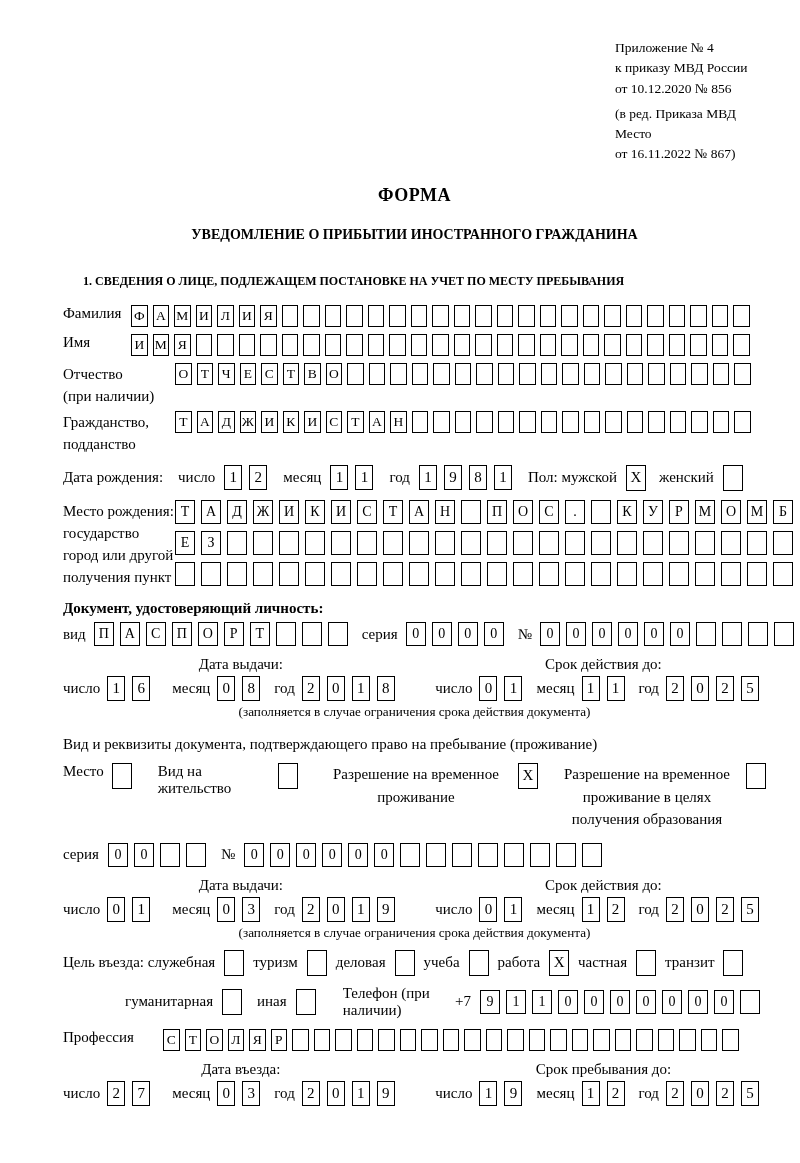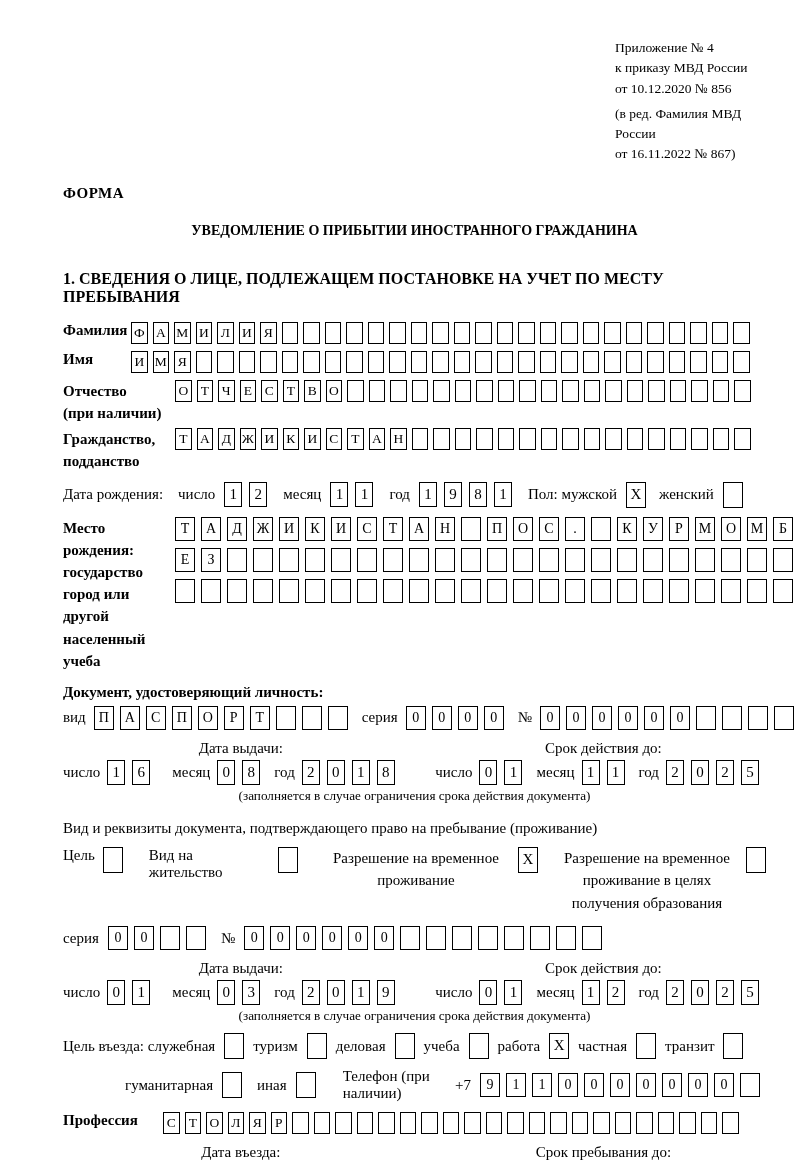--- a/index.html
+++ b/index.html
@@ -3,32 +3,32 @@
 <meta charset="utf-8">
 <style>
   html,body{margin:0;padding:0;background:#fff;}
   body{width:800px;height:1163px;color:#000;
        font-family:"Liberation Serif","DejaVu Serif",serif;font-size:15px;}
   .page{box-sizing:border-box;width:800px;height:1163px;padding:38px 34px 0 63px;position:relative;}
 
   
   .annex{margin-left:552px;font-size:13.5px;line-height:1.5;}
   .annex .edition{margin-top:5px;}
-  .form-label{text-align:left;font-weight:bold;font-size:15px;letter-spacing:.5px;margin-top:20px;}
+  .form-label{text-align:center;font-weight:bold;font-size:18px;letter-spacing:.5px;margin-top:20px;}
 
   
   .title{text-align:center;font-weight:bold;font-size:14px;line-height:1.6;margin-top:18px;}
   .blank{display:inline-block;width:58px;border-bottom:2.2px solid #1a1a1a;height:.9em;margin-left:12px;}
 
-  .section-heading{font-weight:bold;font-size:16px;margin-top:28px;}
+  .section-heading{font-weight:bold;font-size:12px;margin-top:28px;margin-left:20px;}
 
   
   .field-row{display:flex;align-items:flex-start;margin-top:7px;}
   .field-row.center{align-items:center;}
-  .flabel{flex-shrink:0;font-weight:bold;}
+  .flabel{flex-shrink:0;}
   .w68{width:68px;} .w112{width:112px;} .w100{width:100px;}
   .lh{line-height:1.48;}
 
   
   .cells{display:inline-flex;flex-wrap:nowrap;}
   .cell{box-sizing:border-box;flex-shrink:0;width:16.5px;height:22px;border:1.5px solid #000;
         margin-right:5px;text-align:center;font-size:13.5px;line-height:19px;}
   .cells.wide .cell{width:20px;height:24px;margin-right:6px;font-size:14px;line-height:21px;}
   .cells.date .cell{width:18px;height:25px;margin-right:7px;font-size:15px;line-height:22px;}
   .cells.cb .cell{width:20px;height:26px;margin-right:0;font-size:15px;line-height:23px;}
@@ -58,21 +58,21 @@
 </head>
 <body>
 
 <div class="page">
 
   <div class="annex">
     <div>Приложение № 4</div>
     <div>к приказу МВД России</div>
     <div>от 10.12.2020 № 856</div>
     <div class="edition">
-      <div>(в ред. Фамилия МВД России</div>
+      <div>(в ред. Приказа МВД Место</div>
       <div>от 16.11.2022 № 867)</div>
     </div>
   </div>
 
   <div class="form-label">ФОРМА</div>
 
   <div class="title">
     <div>УВЕДОМЛЕНИЕ О ПРИБЫТИИ ИНОСТРАННОГО ГРАЖДАНИНА</div>
   </div>
 
@@ -247,21 +247,21 @@
     <span class="cells cb">
         <span class="cell"></span>
       </span>
   </div>
 
   <div class="field-row" style="margin-top:9px;">
     <div class="flabel w112 lh">
       <div>Место рождения:</div>
       <div>государство</div>
       <div>город или другой</div>
-      <div>населенный учеба</div>
+      <div>получения пункт</div>
     </div>
     <div class="stack">
       <div class="cells wide">
           <span class="cell">Т</span>
           <span class="cell">А</span>
           <span class="cell">Д</span>
           <span class="cell">Ж</span>
           <span class="cell">И</span>
           <span class="cell">К</span>
           <span class="cell">И</span>
@@ -423,21 +423,21 @@
     </div>
     <div class="date-note">(заполняется в случае ограничения срока действия документа)</div>
   </div>
 
   <div class="para">
     <div>Вид и реквизиты документа, подтверждающего право на пребывание (проживание)</div>
   </div>
 
   <div class="visa-row">
     <div class="vitem">
-      <span>Цель</span>
+      <span>Место</span>
       <span class="cells cb">
           <span class="cell"></span>
         </span>
     </div>
     <div class="vitem" style="margin-left:26px;">
       <span>Вид на жительство</span>
       <span class="cells cb">
           <span class="cell"></span>
         </span>
     </div>

